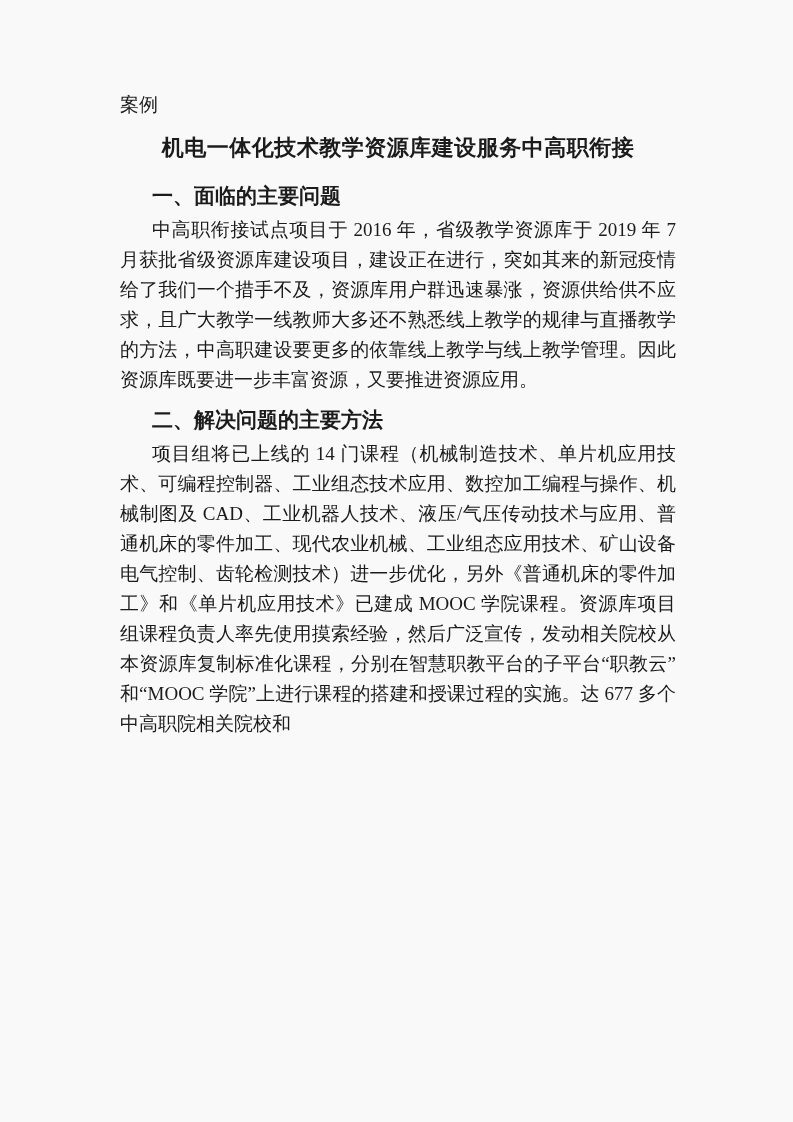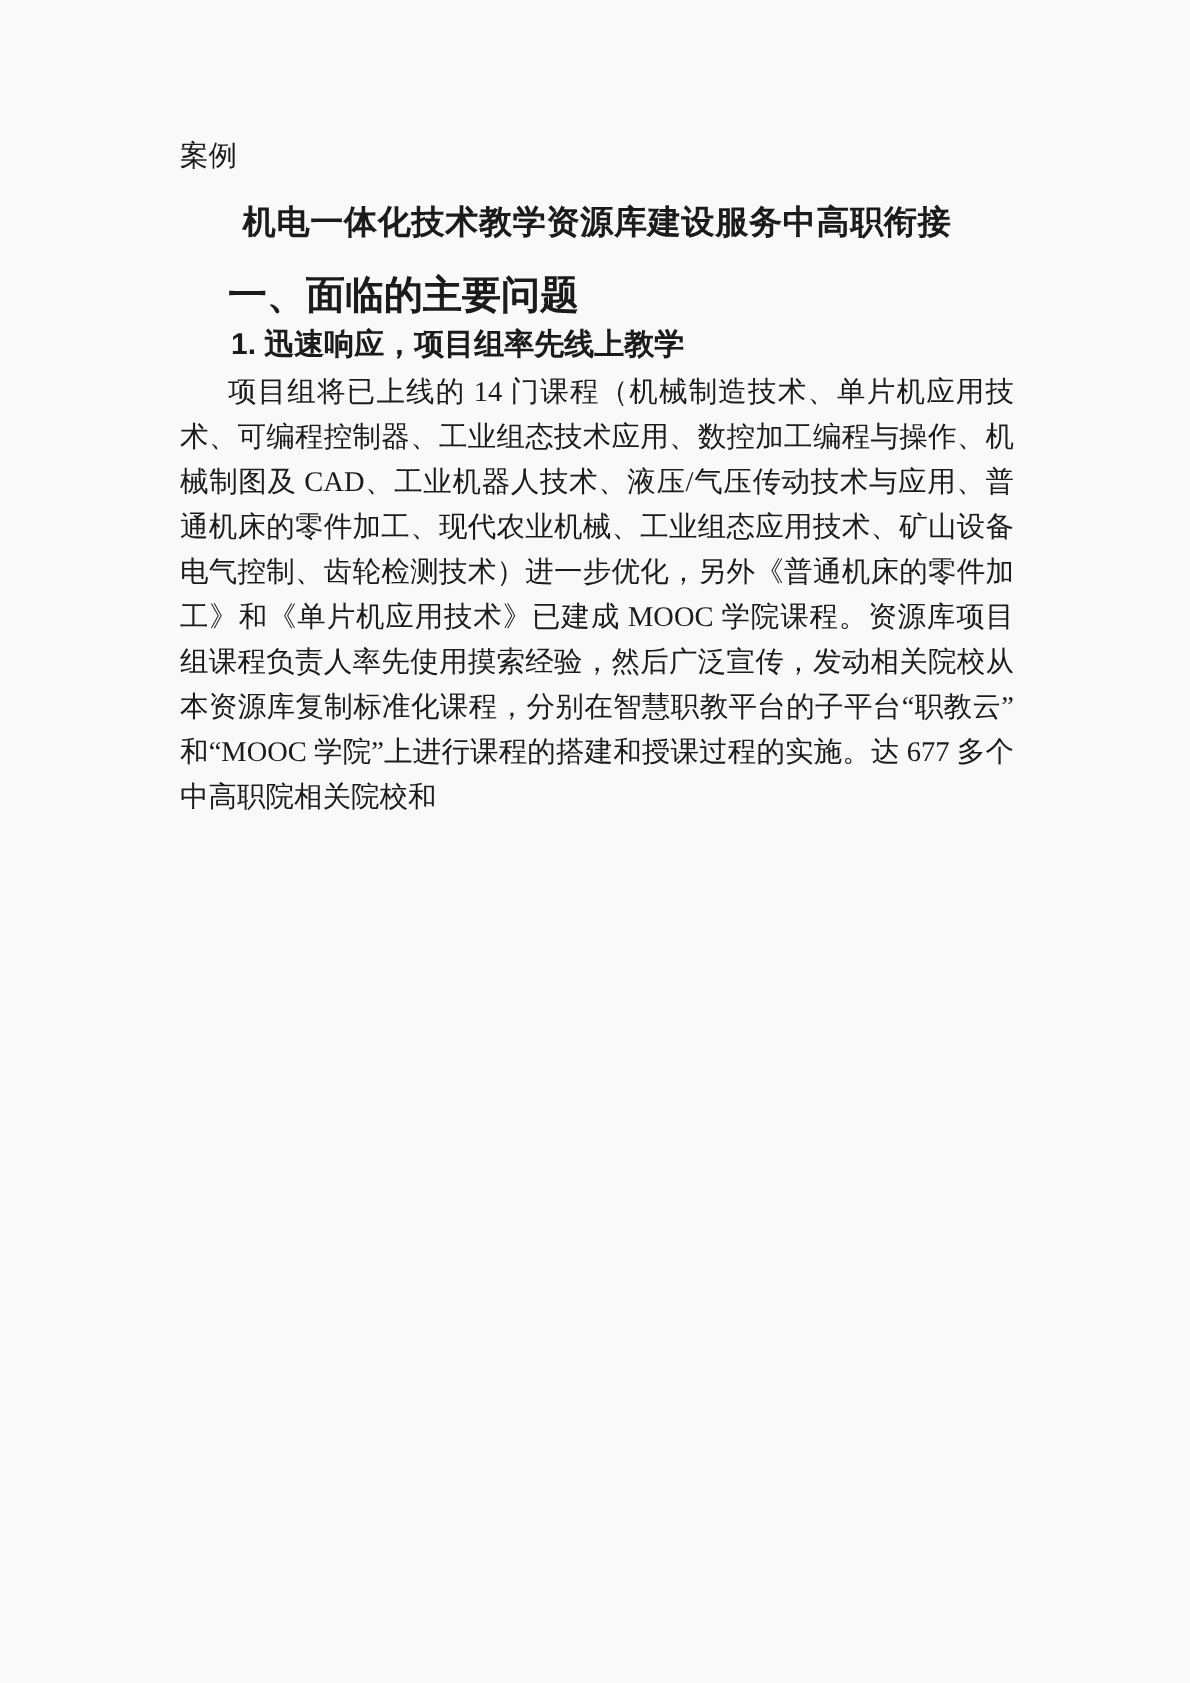--- a/index.html
+++ b/index.html
@@ -46,21 +46,21 @@
     font-size: 19px;
     line-height: 30px;
     text-align: justify;
     text-indent: 32px;
     word-break: break-all;
   }
   .h1 {
     margin: 10px 0 4px 0;
     font-family: "Liberation Sans", "DejaVu Sans", sans-serif;
     font-weight: 700;
-    font-size: 26px;
+    font-size: 21px;
     line-height: 30px;
     text-indent: 32px;
   }
   .h2 {
     margin: 4px 0 2px 0;
     font-family: "Liberation Sans", "DejaVu Sans", sans-serif;
     font-weight: 700;
     font-size: 20px;
     line-height: 30px;
     text-indent: 34px;
@@ -70,18 +70,19 @@
 <body>
 
 <div class="page">
   <div class="doc-label">案例</div>
 
   <div class="doc-title">机电一体化技术教学资源库建设服务中高职衔接</div>
 
 
   <div class="h1">一、面临的主要问题</div>
 
+  <p class="para">中高职衔接试点项目于 2016 年，省级教学资源库于 2019 年 7 月获批省级资源库建设项目，建设正在进行，突如其来的新冠疫情给了我们一个措手不及，资源库用户群迅速暴涨，资源供给供不应求，且广大教学一线教师大多还不熟悉线上教学的规律与直播教学的方法，中高职建设要更多的依靠线上教学与线上教学管理。因此资源库既要进一步丰富资源，又要推进资源应用。</p>
 
+  <div class="h1">二、解决问题的主要方法</div>
 
-  <div class="h2">1. 迅速响应，项目组率先线上教学</div>
 
   <p class="para">项目组将已上线的 14 门课程（机械制造技术、单片机应用技术、可编程控制器、工业组态技术应用、数控加工编程与操作、机械制图及 CAD、工业机器人技术、液压/气压传动技术与应用、普通机床的零件加工、现代农业机械、工业组态应用技术、矿山设备电气控制、齿轮检测技术）进一步优化，另外《普通机床的零件加工》和《单片机应用技术》已建成 MOOC 学院课程。资源库项目组课程负责人率先使用摸索经验，然后广泛宣传，发动相关院校从本资源库复制标准化课程，分别在智慧职教平台的子平台“职教云”和“MOOC 学院”上进行课程的搭建和授课过程的实施。达 677 多个中高职院相关院校和</p>
 </div>
 
 </body></html>

